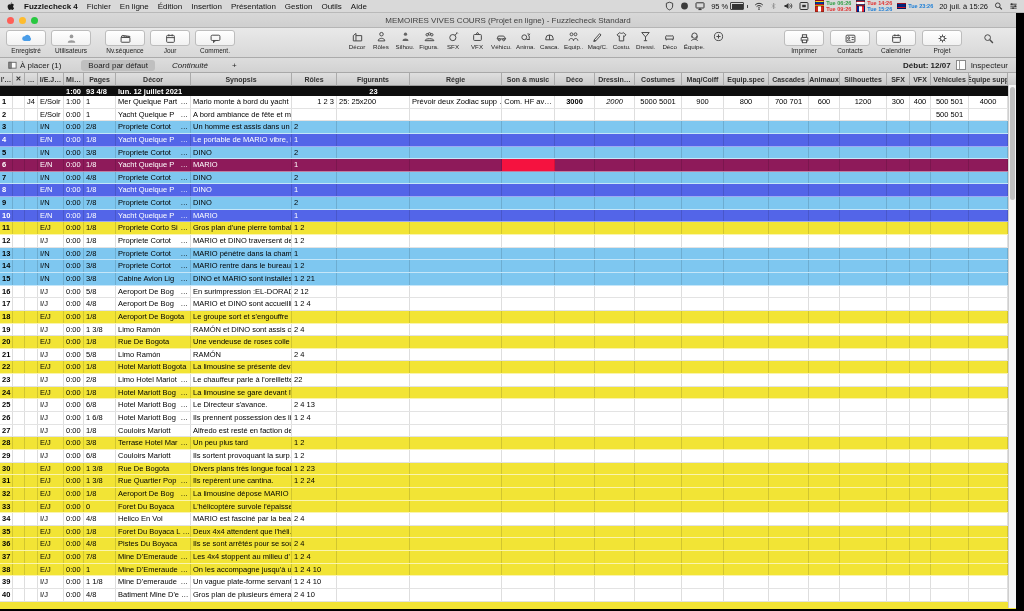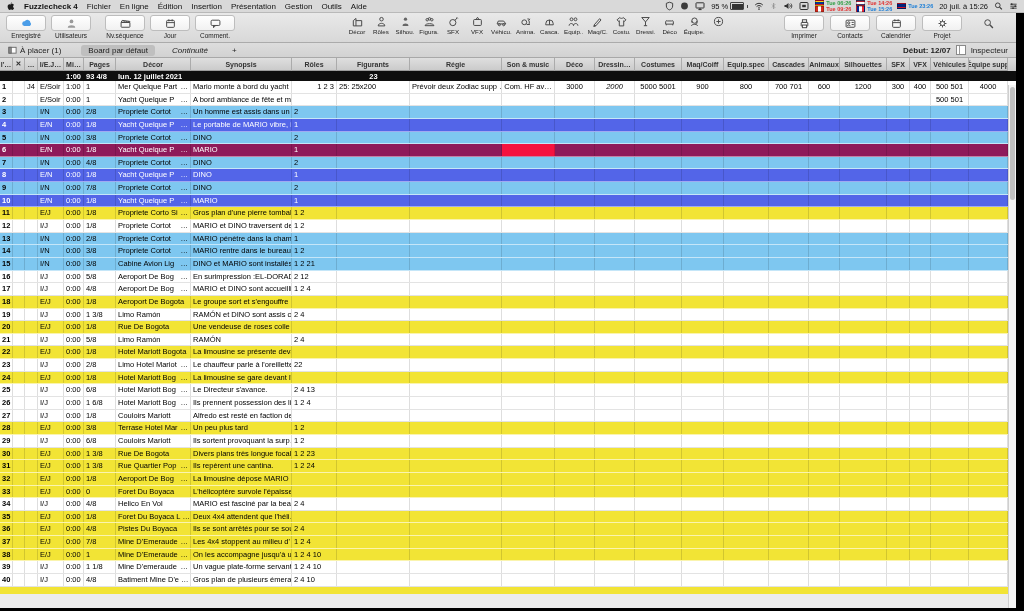--- a/index.html
+++ b/index.html
@@ -195,20 +195,28 @@
           <line x1="1.5" y1="7.4" x2="8.5" y2="7.4" stroke="#333"></line>
           <circle cx="3" cy="3" r="1" fill="#333"></circle>
           <circle cx="7" cy="5.2" r="1" fill="#333"></circle>
           <circle cx="4.5" cy="7.4" r="1" fill="#333"></circle>
         </svg>
     </span>
   </div>
 </div>
 
 <div class="window">
+  <div class="titlebar">
+    <span class="lights" id="lights">
+        <span class="light" style="background: rgb(255, 95, 87);"></span>
+        <span class="light" style="background: rgb(254, 188, 46);"></span>
+        <span class="light" style="background: rgb(40, 200, 64);"></span>
+      </span>
+    <span class="title">MEMOIRES VIVES COURS (Projet en ligne) - Fuzzlecheck Standard</span>
+  </div>
 
   <div class="toolbar">
     <div class="tgroup" id="tb-left">
         <div class="titem">
           <div class="tbtn">
             <span>
               <svg width="11" height="11" viewBox="0 0 10 10" fill="none" stroke="#4a4a4a" stroke-width=".9">
                 <path d="M3 7.2 A2.1 2.1 0 1 1 3.4 3 A2.8 2.8 0 0 1 8.6 4.4 A1.7 1.7 0 0 1 8 7.2 Z" fill="#4a9de8" stroke="none"></path>
               </svg>
             </span>
@@ -562,21 +570,21 @@
         <div class="cell c-pages" style="width: 32px;">1</div>
         <div class="cell c-decor" style="width: 75px;">
           <span>Mer Quelque Part</span>
           <span class="trunc">…</span>
         </div>
         <div class="cell c-synopsis" style="width: 101px;">Mario monte à bord du yacht …</div>
         <div class="cell c-roles" style="width: 45px; text-align: right;">1  2  3</div>
         <div class="cell c-figurants" style="width: 73px;">25:  25x200</div>
         <div class="cell c-regie" style="width: 92px;">Prévoir deux Zodiac supp …</div>
         <div class="cell c-son ac" style="width: 53px;">Com. HF av…</div>
-        <div class="cell c-deco ac" style="width: 40px;">3000</div>
+        <div class="cell c-deco ac" style="width: 40px; font-weight: bold;">3000</div>
         <div class="cell c-dressing ac" style="width: 40px; font-style: italic;">2000</div>
         <div class="cell c-costumes ac" style="width: 47px;">5000  5001</div>
         <div class="cell c-maq ac" style="width: 42px;">900</div>
         <div class="cell c-equipspec ac" style="width: 45px;">800</div>
         <div class="cell c-cascades ac" style="width: 40px;">700  701</div>
         <div class="cell c-animaux ac" style="width: 31px;">600</div>
         <div class="cell c-silhouettes ac" style="width: 47px;">1200</div>
         <div class="cell c-sfx ac" style="width: 23px;">300</div>
         <div class="cell c-vfx ac" style="width: 21px;">400</div>
         <div class="cell c-vehicules ac" style="width: 38px;">500  501</div>

